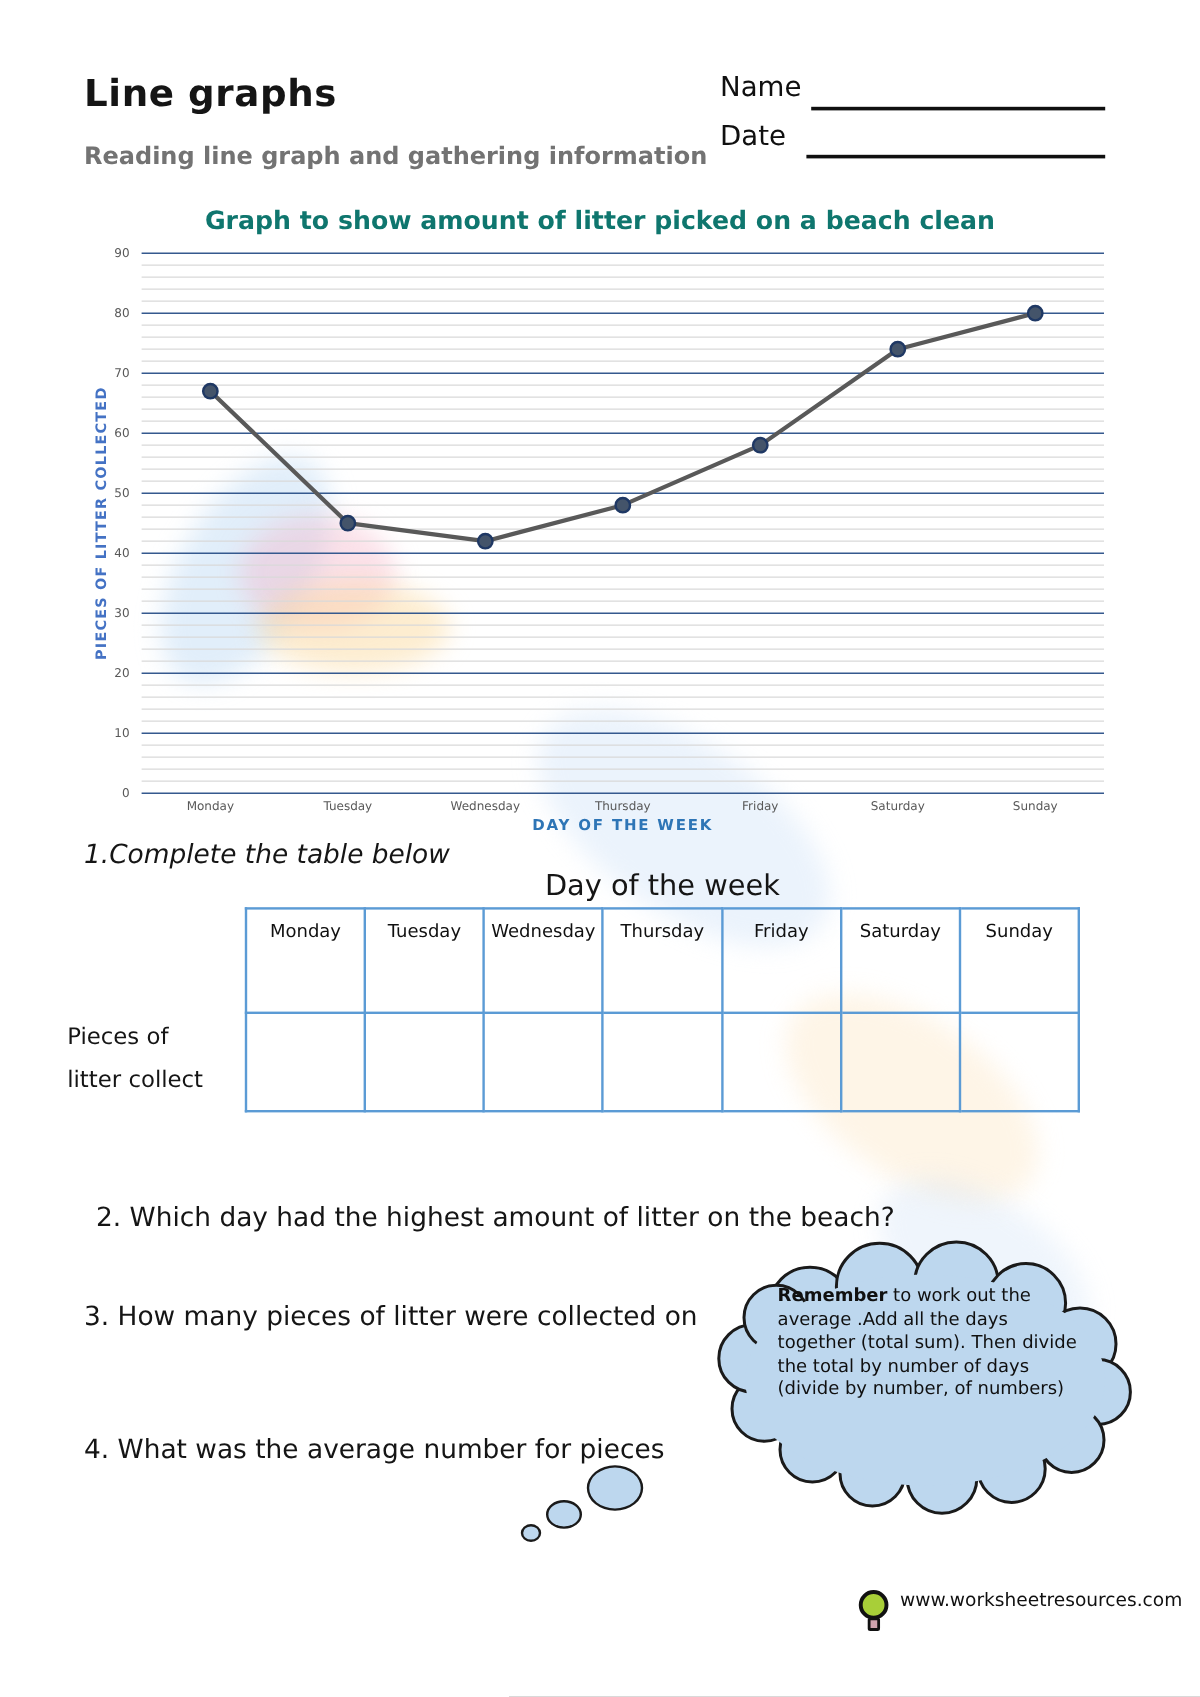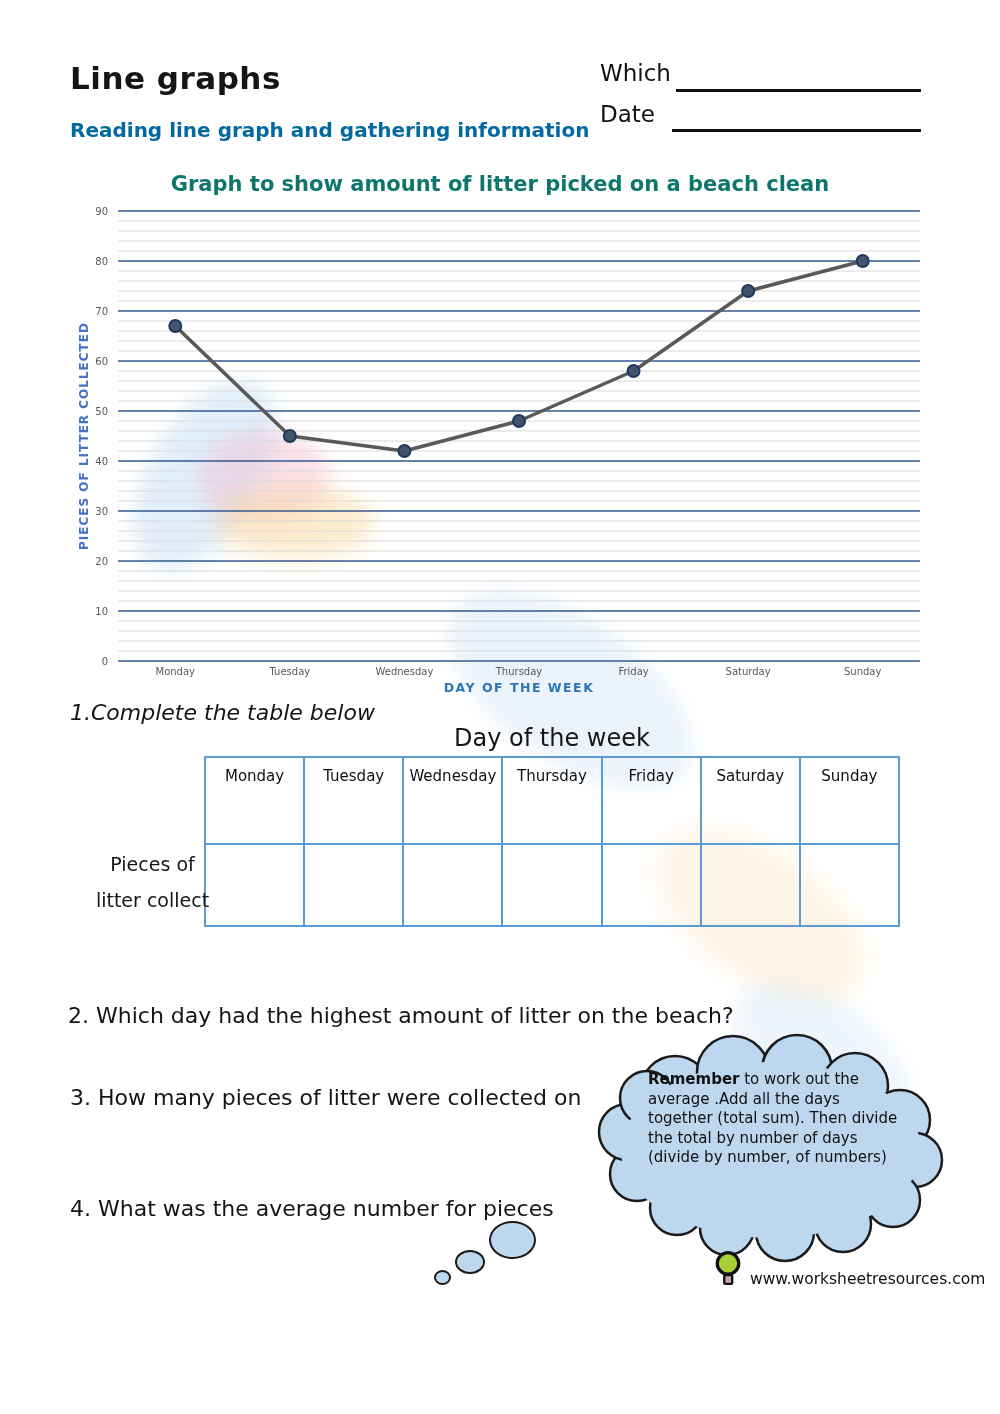--- a/index.html
+++ b/index.html
@@ -7,73 +7,73 @@
   #page {
     position:relative; width:1000px; height:1414px; background:#ffffff;
     margin:0 auto; overflow:hidden; color:#151515;
   }
   .abs { position:absolute; }
   
   .wm { position:absolute; filter:blur(10px); border-radius:50%; z-index:0; }
   .z { z-index:1; }
 
   #page-title { left:70px; top:60px; font-size:31px; font-weight:bold; letter-spacing:0.5px; }
-  #subtitle { left:70px; top:118px; font-size:20px; font-weight:600; color:#0369a1; }
+  #subtitle { left:70px; top:118px; font-size:20px; font-weight:600; color:#737373; }
 
   .hdr-label { font-size:23px; color:#101010; }
   .hdr-line { border-top:3px solid #101010; height:0; }
 
   #chart-wrap { left:60px; top:168px; width:880px; height:532px; }
   #chart-title { position:absolute; left:0; top:4px; width:100%; text-align:center;
     color:#0f766e; font-weight:bold; font-size:21px; }
   #chart-svg { position:absolute; left:0; top:0; width:880px; height:532px; }
 
   #q1 { left:70px; top:697px; font-size:22px;font-style:italic; }
   #table-caption { left:204px; top:724px; width:696px; text-align:center; font-size:24px; }
 
   #fill-table { left:204px; top:756px; border-collapse:collapse; table-layout:fixed; width:696px; }
   #fill-table th, #fill-table td { border:2px solid #5B9BD5; background:transparent; }
   #fill-table th { height:87px; vertical-align:top; padding-top:9px; font-weight:normal;
     font-size:15px; text-align:center; color:#101010; }
   #fill-table td { height:82px; }
 
-  .row-label { left:80px; width:145px; text-align:center; font-size:19px; }
+  .row-label { left:56px; width:145px; font-size:19px; }
 
   .question { font-size:22px; line-height:31px; }
-  #q2 { left:68px; top:1000px; }
+  #q2 { left:80px; top:1000px; }
   #q3 { left:70px; top:1082px; }
   #q4 { left:70px; top:1193px;text-align:center; }
 
   #cloud-svg { left:585px; top:1028px; width:360px; height:245px; }
   #bubble-text { left:648px; top:1070px; width:252px; font-size:15px; line-height:1.3;
     color:#101010; z-index:3; }
   .trail-bubble { background:#BDD7EE; border:2px solid #1a1a1a; border-radius:50%; z-index:2; }
   #trail-1 { left:489px; top:1221px; width:47px; height:38px; }
   #trail-2 { left:455px; top:1250px; width:30px; height:24px; }
   #trail-3 { left:434px; top:1270px; width:17px; height:15px; }
 
-  #footer { left:714px; top:1250px; display:flex; align-items:flex-end; gap:8px; }
+  #footer { left:714px; top:1324px; display:flex; align-items:flex-start; gap:8px; }
   #footer-url { font-size:15.5px; color:#101010; }
 </style>
 </head>
 <body>
 
 <div id="page">
 
   <div class="wm" style="left:150px;top:370px;width:110px;height:210px;background:rgba(170,205,240,0.35);transform:rotate(30deg);"></div>
   <div class="wm" style="left:200px;top:430px;width:130px;height:95px;background:rgba(245,180,200,0.40);"></div>
   <div class="wm" style="left:215px;top:485px;width:160px;height:75px;background:rgba(250,214,150,0.45);"></div>
   <div class="wm" style="left:430px;top:620px;width:280px;height:140px;background:rgba(190,215,245,0.30);transform:rotate(35deg);"></div>
   <div class="wm" style="left:640px;top:850px;width:240px;height:130px;background:rgba(250,220,170,0.28);transform:rotate(35deg);"></div>
   <div class="wm" style="left:720px;top:1000px;width:200px;height:110px;background:rgba(190,215,245,0.25);transform:rotate(35deg);"></div>
 
   <div id="page-title" class="abs z">Line graphs</div>
   <div id="subtitle" class="abs z">Reading line graph and gathering information</div>
 
-  <div class="abs z hdr-label" style="left:600px;top:60px;">Which</div>
+  <div class="abs z hdr-label" style="left:600px;top:60px;">Name</div>
   <div class="abs z hdr-line" style="left:676px;top:89px;width:245px;"></div>
   <div class="abs z hdr-label" style="left:600px;top:101px;">Date</div>
   <div class="abs z hdr-line" style="left:672px;top:129px;width:249px;"></div>
 
   <div id="chart-wrap" class="abs z">
     <div id="chart-title">Graph to show amount of litter picked on a beach clean</div>
     <svg id="chart-svg" xmlns="http://www.w3.org/2000/svg" viewBox="0 0 880 532">
         <line x1="58" x2="860" y1="483" y2="483" stroke="#D9D9D9" stroke-width="1"></line>
         <line x1="58" x2="860" y1="473" y2="473" stroke="#D9D9D9" stroke-width="1"></line>
         <line x1="58" x2="860" y1="463" y2="463" stroke="#D9D9D9" stroke-width="1"></line>

